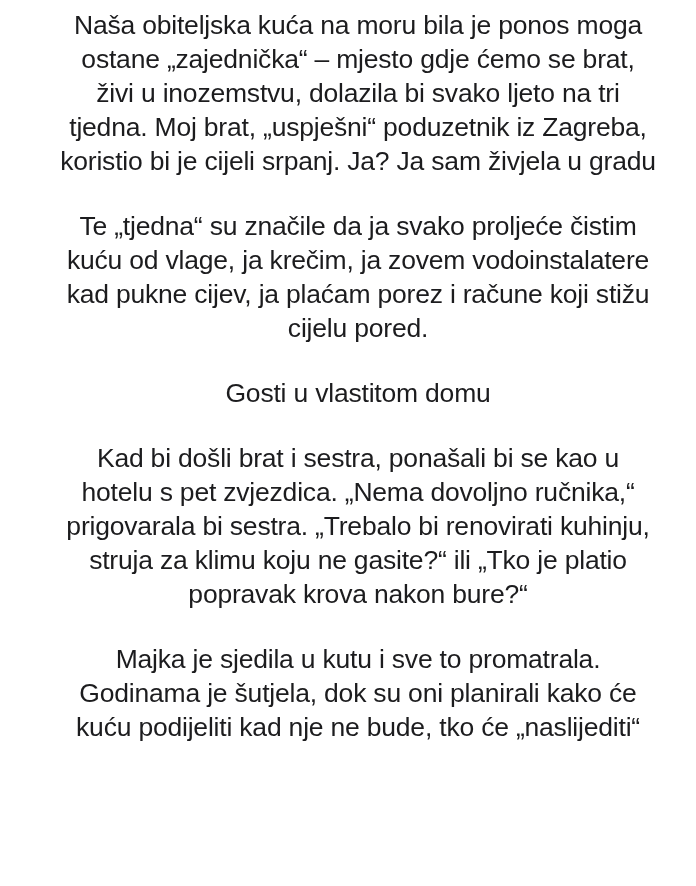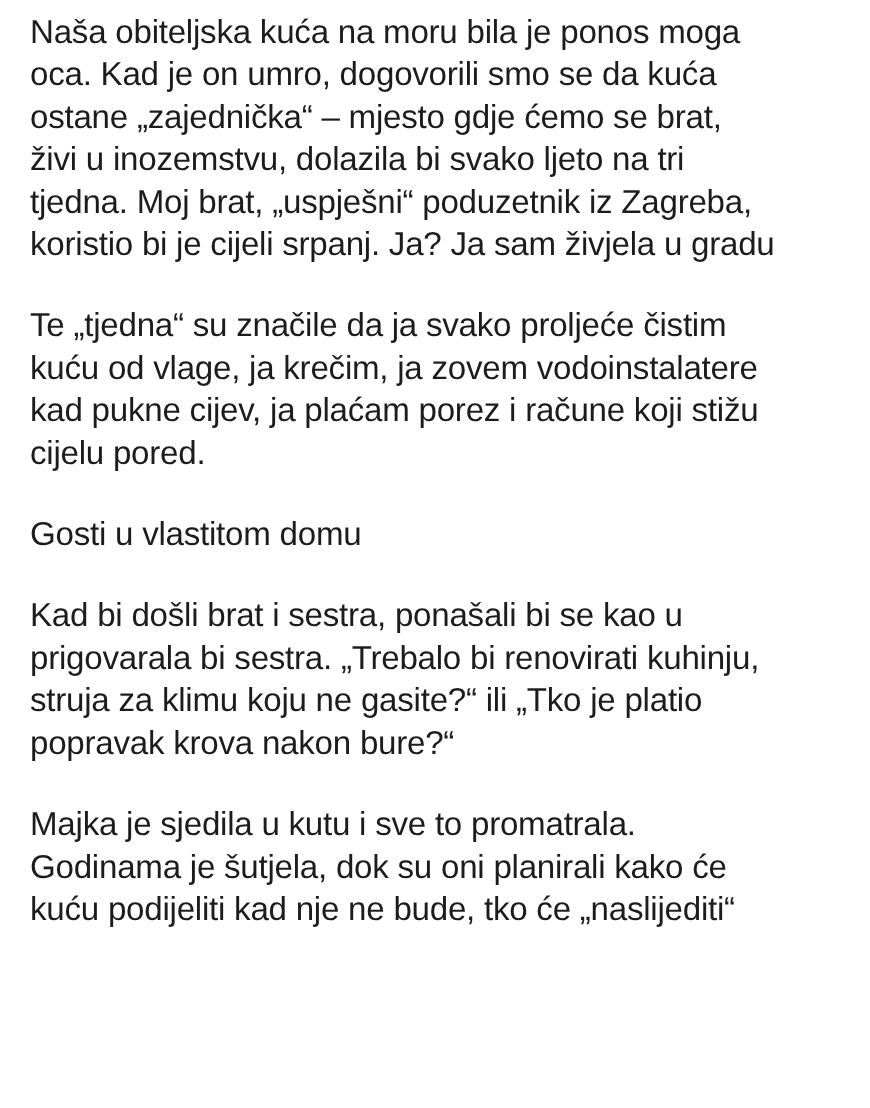--- a/index.html
+++ b/index.html
@@ -25,50 +25,51 @@
   }
   .block {
     margin: 0 0 31px 0;
   }
   .block:last-child {
     margin-bottom: 0;
   }
   .text-line {
     white-space: nowrap;
     height: 34px;
+    text-align: center;
   }
 </style>
 </head>
 <body>
 
 <div class="page">
   <div class="article">
 
     <div class="block">
       <div class="text-line">Naša obiteljska kuća na moru bila je ponos moga</div>
-      <div class="text-line">oca. Kad je on umro, dogovorili smo se da kuća</div>
       <div class="text-line">ostane „zajednička“ – mjesto gdje ćemo se brat,</div>
       <div class="text-line">živi u inozemstvu, dolazila bi svako ljeto na tri</div>
       <div class="text-line">tjedna. Moj brat, „uspješni“ poduzetnik iz Zagreba,</div>
       <div class="text-line">koristio bi je cijeli srpanj. Ja? Ja sam živjela u gradu</div>
     </div>
 
     <div class="block">
       <div class="text-line">Te „tjedna“ su značile da ja svako proljeće čistim</div>
       <div class="text-line">kuću od vlage, ja krečim, ja zovem vodoinstalatere</div>
       <div class="text-line">kad pukne cijev, ja plaćam porez i račune koji stižu</div>
       <div class="text-line">cijelu pored.</div>
     </div>
 
     <div class="block">
       <div class="text-line">Gosti u vlastitom domu</div>
     </div>
 
     <div class="block">
       <div class="text-line">Kad bi došli brat i sestra, ponašali bi se kao u</div>
+      <div class="text-line">hotelu s pet zvjezdica. „Nema dovoljno ručnika,“</div>
       <div class="text-line">prigovarala bi sestra. „Trebalo bi renovirati kuhinju,</div>
       <div class="text-line">struja za klimu koju ne gasite?“ ili „Tko je platio</div>
       <div class="text-line">popravak krova nakon bure?“</div>
     </div>
 
     <div class="block">
       <div class="text-line">Majka je sjedila u kutu i sve to promatrala.</div>
       <div class="text-line">Godinama je šutjela, dok su oni planirali kako će</div>
       <div class="text-line">kuću podijeliti kad nje ne bude, tko će „naslijediti“</div>
     </div>

